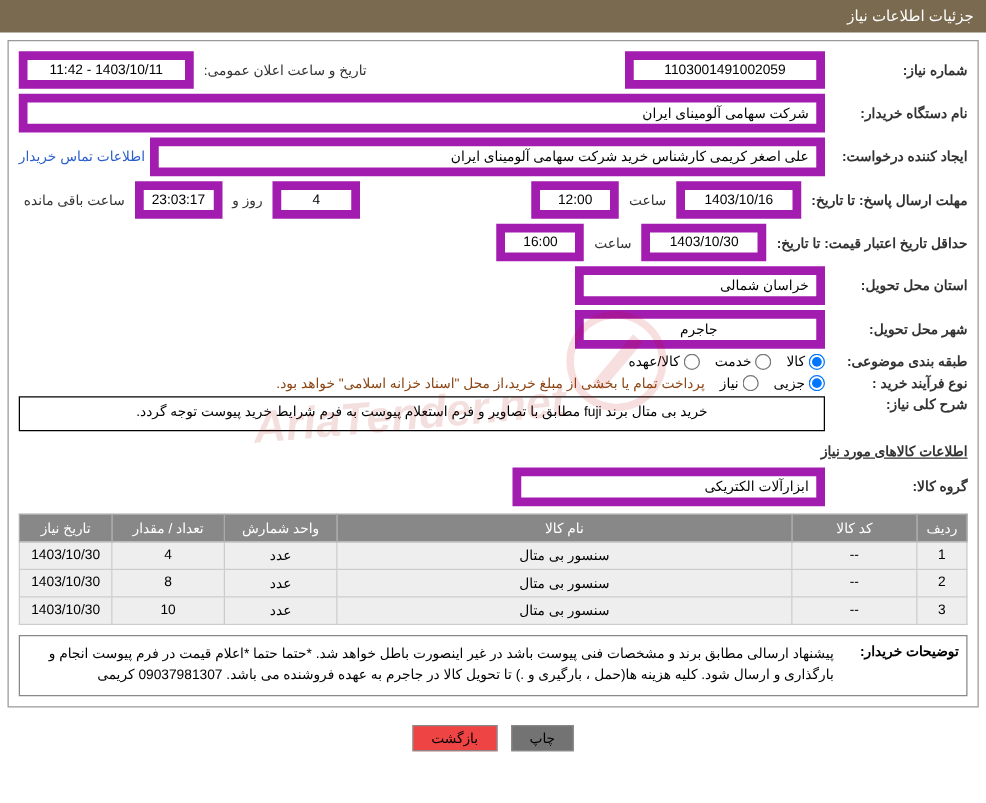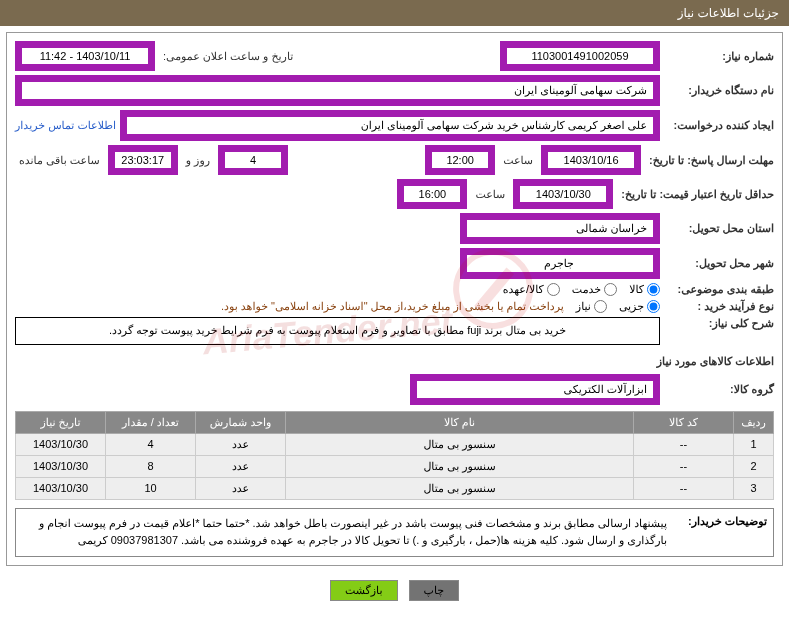--- a/index.html
+++ b/index.html
@@ -8,32 +8,32 @@
 .content { border: 1px solid #999; margin: 6px; padding: 8px; }
 .row { display: flex; align-items: center; margin-bottom: 4px; gap: 4px; flex-wrap: wrap; }
 .label { color: #333; font-weight: bold; min-width: 110px; text-align: right; padding-left: 4px; }
 .value-box { border: 7px solid #a21caf; background: #fff; padding: 2px 4px; min-height: 18px; display: inline-block; min-width: 100px; text-align: center; }
 .wide { flex: 1; text-align: right; padding-right: 6px; }
 .link { color: #2a5fca; cursor: pointer; }
 .sub-label { color: #333; padding: 0 4px; }
 .radio-group { display: flex; gap: 12px; align-items: center; }
 .radio-item { display: flex; align-items: center; gap: 3px; }
 .note { color: #8b4513; margin-right: 8px; }
-.section-title { font-weight: bold; color: #333; margin: 10px 0 6px; }
+.section-title { font-weight: bold; color: #333; margin: 10px 0 6px; text-decoration: underline; }
 .desc-box { border: 1px solid #000000; padding: 4px 8px; margin: 4px 20px 4px 40px; text-align: center; line-height: 1.6; }
 table { width: 100%; border-collapse: collapse; margin-top: 6px; }
 th { background: #888; color: #fff; padding: 4px; border: 1px solid #aaa; font-weight: normal; font-size: 11px; }
 td { background: #eee; padding: 4px; border: 1px solid #ccc; text-align: center; }
 .buyer-notes { border: 1px solid #888; padding: 6px; margin-top: 8px; display: flex; }
 .buyer-notes-label { font-weight: bold; min-width: 100px; }
 .buyer-notes-text { flex: 1; line-height: 1.6; }
 .footer-btns { text-align: center; padding: 8px; }
 .btn { border: 1px solid #888; padding: 3px 14px; margin: 0 4px; cursor: pointer; font-family: inherit; font-size: 11px; }
 .btn-print { background: #737373; }
-.btn-back { background: #84cc16; }
+.btn-back { background: #ef4444; }
 .watermark { position: absolute; top: 260px; left: 200px; opacity: 0.12; pointer-events: none; transform: rotate(-5deg); }
 .watermark-text { font-size: 36px; font-weight: bold; color: #a00; font-style: italic; }
 .watermark-logo { width: 80px; height: 80px; border: 6px solid #c00; border-radius: 50%; display: inline-block; position: relative; }
 .watermark-logo::after { content: ''; position: absolute; width: 50px; height: 10px; background: #c00; top: 30px; left: 10px; transform: rotate(-45deg); }
 .spacer { flex: 1; }
 </style>
 </head>
 <body>
 
 <div class="header-bar">جزئیات اطلاعات نیاز</div>
@@ -140,21 +140,21 @@
   </div>
 
   <table>
     <thead>
       <tr>
         <th style="width:40px">ردیف</th>
         <th style="width:100px">کد کالا</th>
         <th>نام کالا</th>
         <th style="width:90px">واحد شمارش</th>
         <th style="width:90px">تعداد / مقدار</th>
-        <th style="width:90px">تاریخ نیاز</th>
+        <th style="width:74px">تاریخ نیاز</th>
       </tr>
     </thead>
     <tbody id="table-body">
         <tr>
           <td>1</td>
           <td>--</td>
           <td>سنسور بی متال</td>
           <td>عدد</td>
           <td>4</td>
           <td>1403/10/30</td>

